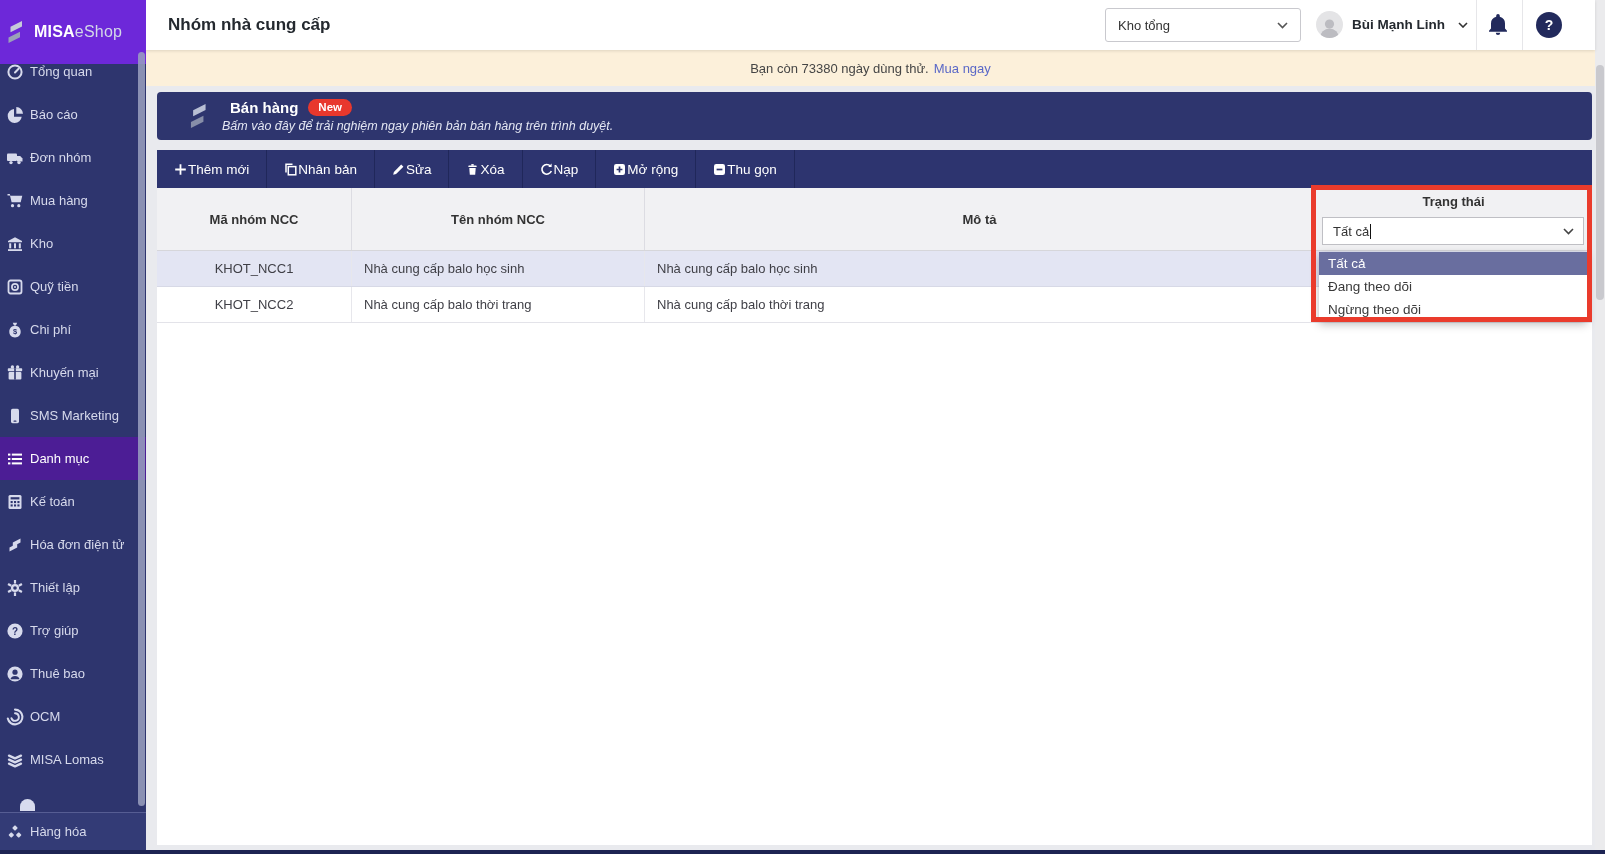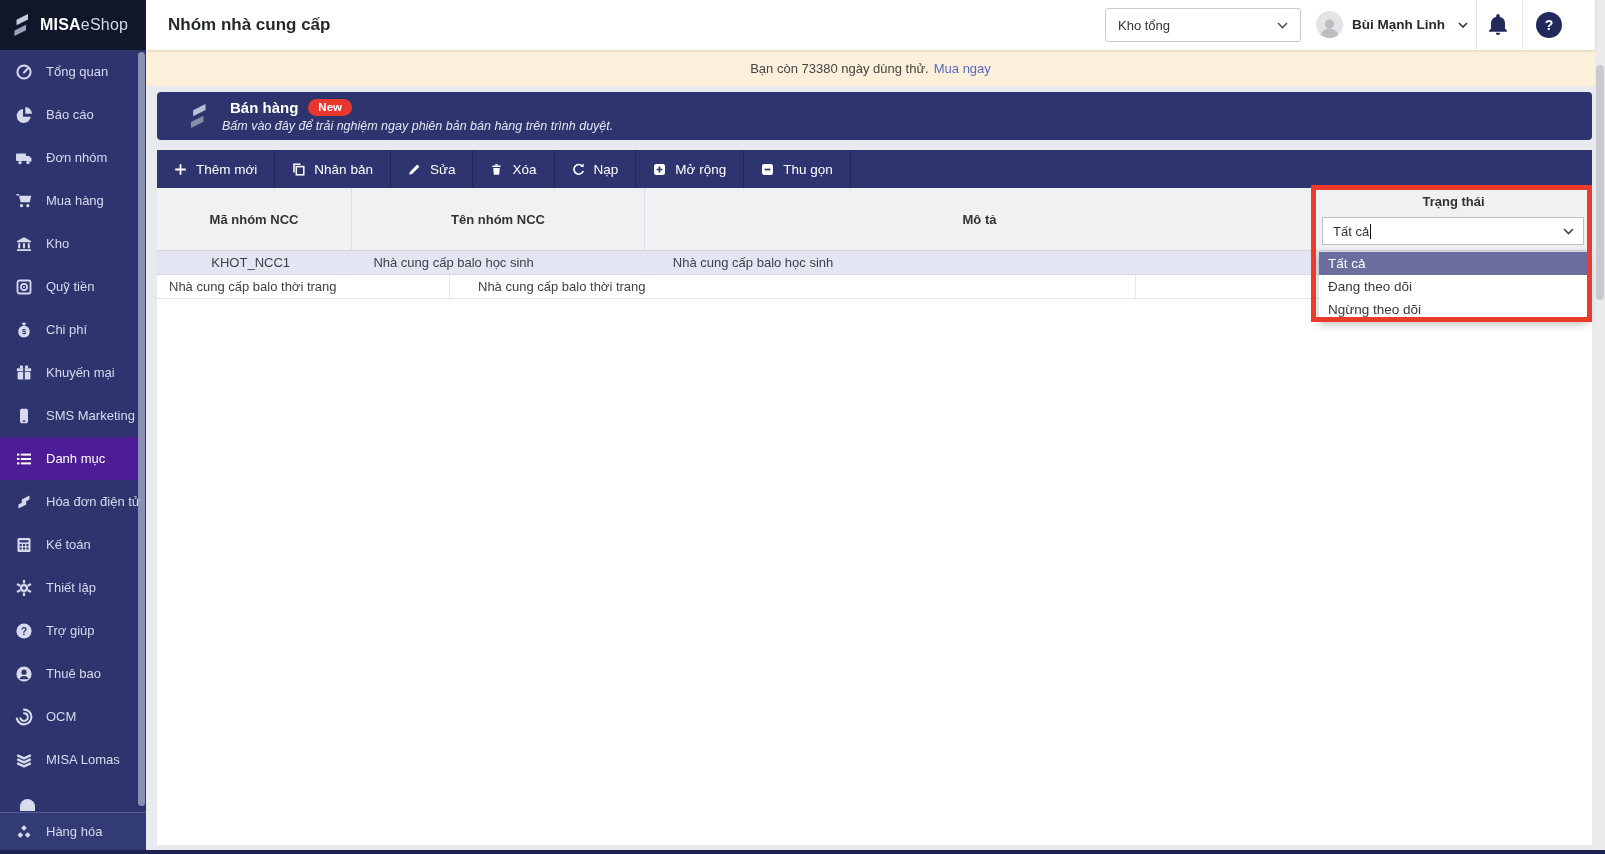--- a/index.html
+++ b/index.html
@@ -2,26 +2,26 @@
 <html><head>
 <meta charset="utf-8">
 <style>
   * { margin:0; padding:0; box-sizing:border-box; }
   html,body { width:1605px; height:854px; overflow:hidden; }
   body { font-family:"Liberation Sans","DejaVu Sans",sans-serif; background:#e9eaee; }
   .stage { position:relative; width:1605px; height:854px; background:#e9eaee; overflow:hidden; }
 
   
   .sidebar { position:absolute; left:0; top:0; width:146px; height:850px; background:#2e356e; z-index:3; }
-  .logo-block { height:50px; background:#0f172a; display:flex; align-items:center; padding-left:9px; }
+  .logo-block { height:64px; background:#6d28d9; display:flex; align-items:center; padding-left:3px; }
   .logo-text { margin-left:7px; font-size:16px; color:#fff; letter-spacing:.2px; }
   .logo-text b { font-weight:bold; }
   .logo-text span { font-weight:normal; color:#d3d7e8; }
   .nav { position:absolute; top:50px; left:0; width:146px; }
-  .nav-item { display:flex; align-items:center; height:43px; padding-left:15px; gap:13px; color:#d7daec; font-size:13px; cursor:pointer; }
+  .nav-item { display:flex; align-items:center; height:43px; padding-left:6px; gap:6px; color:#d7daec; font-size:13px; cursor:pointer; }
   .nav-item .ico { width:18px; height:18px; display:flex; align-items:center; justify-content:center; flex:0 0 18px; }
   .nav-item.active { background:#4c1d95; color:#ffffff; }
   .side-scroll { position:absolute; left:138px; top:52px; width:7px; height:754px; background:#9aa0c0; border-radius:4px; opacity:.85; z-index:4; }
   .partial-icon { position:absolute; left:20px; top:799px; width:15px; height:12px; border-radius:8px 8px 0 0; background:#d8dbee; }
   .sidebar-bottom { position:absolute; left:0; top:812px; width:146px; height:38px; background:#333b76; border-top:1px solid #565d93; z-index:5; }
   .sidebar-bottom .nav-item { height:37px; }
 
   
   .header { position:absolute; left:146px; top:0; width:1449px; height:50px; background:#fff; box-shadow:0 1px 3px rgba(0,0,0,.12); z-index:2; }
   .page-title { position:absolute; left:22px; top:15px; font-size:17px; font-weight:bold; color:#24292f; }
@@ -45,31 +45,31 @@
   .promo { position:absolute; left:157px; top:92px; width:1435px; height:48px; background:#2e356e; border-radius:4px; cursor:pointer; }
   .promo-logo { position:absolute; left:28px; top:9px; }
   .promo-text { position:absolute; left:65px; top:4px; }
   .promo-title-row { display:flex; align-items:center; height:22px; }
   .promo-title { color:#fff; font-size:15px; font-weight:bold;margin-left:8px; }
   .promo-badge { margin-left:10px; background:#e8382d; color:#fff; font-size:11.5px; font-weight:bold; padding:2px 10px 3px; border-radius:9px; }
   .promo-sub { color:#e3e6f2; font-size:12.5px; font-style:italic; margin-top:1px; }
 
   
   .toolbar { position:absolute; left:157px; top:150px; width:1435px; height:38px; background:#2d346f; display:flex; align-items:stretch; }
-  .tb-btn { display:flex; align-items:center; gap:9px; padding:0 17px; color:#fff; font-size:13.5px; border-right:1px solid #20275a; cursor:pointer; }
+  .tb-btn { display:flex; align-items:center; gap:1px; padding:0 17px; color:#fff; font-size:13.5px; border-right:1px solid #20275a; cursor:pointer; }
 
   
   .table-area { position:absolute; left:157px; top:188px; width:1435px; height:657px; background:#fff; }
   .t-head { display:flex; height:63px; background:#f1f1f3; border-bottom:1px solid #d6d6da; }
   .t-head .hc { display:flex; align-items:center; justify-content:center; font-size:13px; font-weight:bold; color:#333; cursor:pointer; }
   .hc1 { width:195px; border-right:1px solid #dcdce2; }
   .hc2 { width:293px; border-right:1px solid #dcdce2; }
   .hc3 { width:670px; border-right:1px solid #dcdce2; }
   .hc4 { width:277px; align-items:flex-start !important; padding-top:6px; }
-  .t-row { display:flex; height:24px; font-size:13px; color:#3f3f46; border-bottom:1px solid #e3e3e9; cursor:pointer; background:#fff;gap:16px; }
+  .t-row { display:flex; height:36px; font-size:13px; color:#3f3f46; border-bottom:1px solid #e3e3e9; cursor:pointer; background:#fff; }
   .t-row.selected { background:#e3e5f3; border-bottom:1px solid #d7d9e6; }
   .t-row .c { display:flex; align-items:center; }
   .c1 { width:195px; justify-content:center; border-right:1px solid #e7e7ec; }
   .c2 { width:293px; padding-left:12px; border-right:1px solid #e7e7ec; }
   .c3 { width:670px; padding-left:12px; border-right:1px solid #e7e7ec; }
   .c4 { width:277px; }
 
   
   .status-select { position:absolute; left:1322px; top:217px; width:262px; height:28px; background:#fff; border:1px solid #bfbfc4; display:flex; align-items:center; padding:0 10px; font-size:13px; color:#333; z-index:6; cursor:text; }
   .text-caret { width:1px; height:15px; background:#111; margin-left:1px; }
@@ -201,29 +201,20 @@
                 <rect x="2" y="3.6" width="2.4" height="2"></rect>
                 <rect x="5.8" y="3.6" width="10.2" height="2"></rect>
                 <rect x="2" y="8" width="2.4" height="2"></rect>
                 <rect x="5.8" y="8" width="10.2" height="2"></rect>
                 <rect x="2" y="12.4" width="2.4" height="2"></rect>
                 <rect x="5.8" y="12.4" width="10.2" height="2"></rect>
               </g>
             </svg>
           </span>
         <span>Danh mục</span>
-      </div>
-      <div class="nav-item">
-        <span class="ico">
-            <svg width="18" height="18" viewBox="0 0 18 18">
-              <path d="M14.5 2.5 6.8 6.4v4l7.7-3.9z" fill="#d7daec"></path>
-              <path d="M3.5 15.5l7.7-3.9v-4L3.5 11.5z" fill="#d7daec"></path>
-            </svg>
-          </span>
-        <span>Hóa đơn điện tử</span>
       </div>
       <div class="nav-item">
         <span class="ico">
             <svg width="18" height="18" viewBox="0 0 18 18">
               <rect x="2.5" y="2" width="13" height="14" rx="1.5" fill="#d7daec"></rect>
               <rect x="4.6" y="4.2" width="8.8" height="2.2" fill="#2e356e"></rect>
               <g fill="#2e356e">
                 <rect x="4.6" y="8" width="2.1" height="2.1"></rect>
                 <rect x="8" y="8" width="2.1" height="2.1"></rect>
                 <rect x="11.4" y="8" width="2.1" height="2.1"></rect>
@@ -231,20 +222,29 @@
                 <rect x="8" y="11.4" width="2.1" height="2.1"></rect>
                 <rect x="11.4" y="11.4" width="2.1" height="2.1"></rect>
               </g>
             </svg>
           </span>
         <span>Kế toán</span>
       </div>
       <div class="nav-item">
         <span class="ico">
             <svg width="18" height="18" viewBox="0 0 18 18">
+              <path d="M14.5 2.5 6.8 6.4v4l7.7-3.9z" fill="#d7daec"></path>
+              <path d="M3.5 15.5l7.7-3.9v-4L3.5 11.5z" fill="#d7daec"></path>
+            </svg>
+          </span>
+        <span>Hóa đơn điện tử</span>
+      </div>
+      <div class="nav-item">
+        <span class="ico">
+            <svg width="18" height="18" viewBox="0 0 18 18">
               <g fill="#d7daec">
                 <rect x="7.9" y="1" width="2.2" height="3.6"></rect>
                 <rect x="7.9" y="13.4" width="2.2" height="3.6"></rect>
                 <rect x="7.9" y="1" width="2.2" height="3.6" transform="rotate(60 9 9)"></rect>
                 <rect x="7.9" y="13.4" width="2.2" height="3.6" transform="rotate(60 9 9)"></rect>
                 <rect x="7.9" y="1" width="2.2" height="3.6" transform="rotate(120 9 9)"></rect>
                 <rect x="7.9" y="13.4" width="2.2" height="3.6" transform="rotate(120 9 9)"></rect>
               </g>
               <circle cx="9" cy="9" r="4.1" fill="#d7daec"></circle>
               <circle cx="9" cy="9" r="1.8" fill="#2e356e"></circle>
@@ -454,20 +454,21 @@
       <div class="hc hc3">Mô tả</div>
       <div class="hc hc4" style="justify-content:center">Trạng thái</div>
     </div>
     <div class="t-row selected">
       <div class="c c1">KHOT_NCC1</div>
       <div class="c c2">Nhà cung cấp balo học sinh</div>
       <div class="c c3">Nhà cung cấp balo học sinh</div>
       <div class="c c4"></div>
     </div>
     <div class="t-row">
+      <div class="c c1">KHOT_NCC2</div>
       <div class="c c2">Nhà cung cấp balo thời trang</div>
       <div class="c c3">Nhà cung cấp balo thời trang</div>
       <div class="c c4"></div>
     </div>
   </div>
 
   <div class="status-select">
     <span>Tất cả</span>
     <span class="text-caret"></span>
     <span class="sel-chevron">

